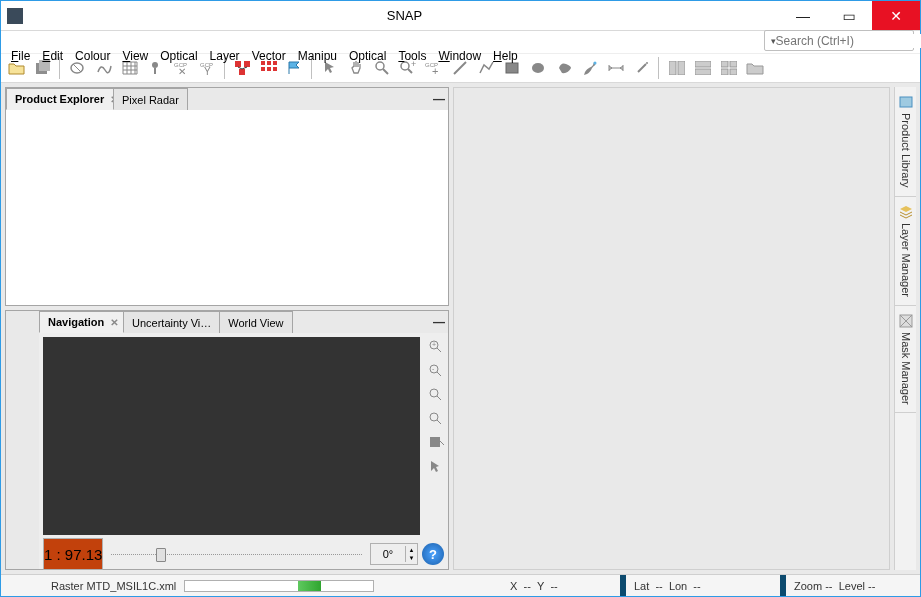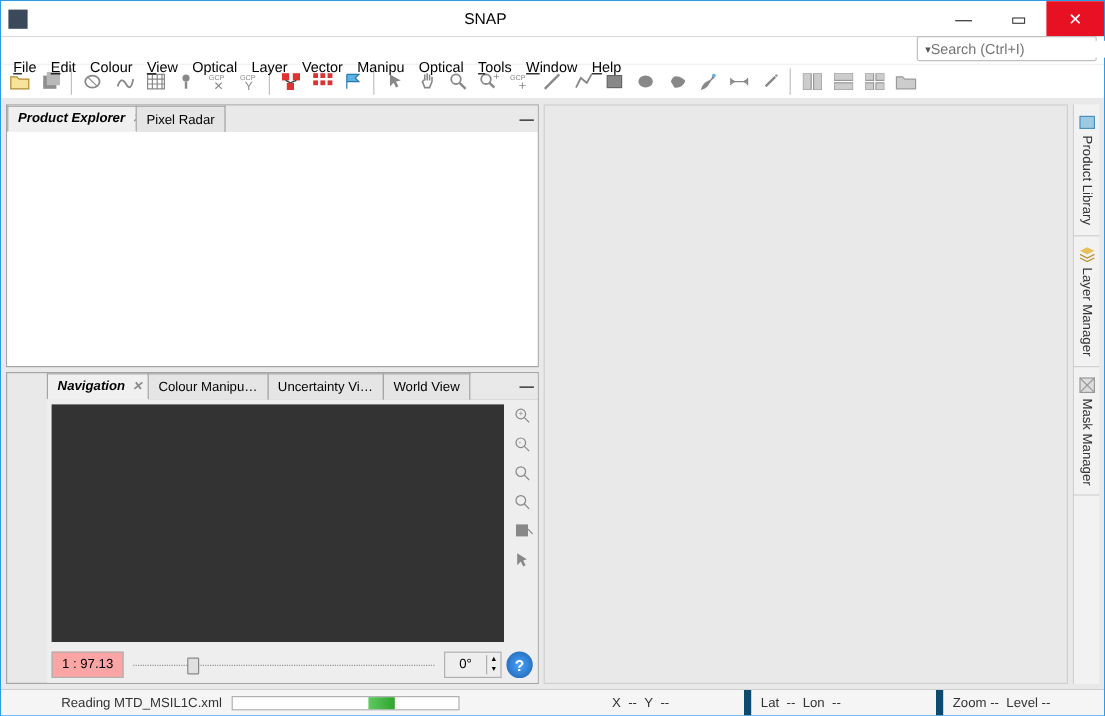--- a/index.html
+++ b/index.html
@@ -28,32 +28,32 @@
   .tool-sep { width:3px; height:22px; border-left:1px solid #c0c0c0; margin:0 2px; }
   
   
   .main-area { flex:1; display:flex; background:#e9e9e9; padding:4px; gap:4px; overflow:hidden; }
   .left-col { width:444px; display:flex; flex-direction:column; gap:4px; }
   .panel { background:#e9e9e9; display:flex; flex-direction:column; border:1px solid #a5a5a5; }
   .panel.top { flex:1; }
   .panel.bottom { height:260px;padding-left:33px; }
   .tab-row { height:22px; display:flex; align-items:stretch; background:#e9e9e9; position:relative; }
   .tab { padding:3px 8px; border:1px solid #a5a5a5; background:#e5e5e5; font-size:11px; cursor:pointer; display:flex; align-items:center; gap:4px; border-bottom:none; margin-right:-1px; position:relative; white-space:nowrap; overflow:hidden; text-overflow:ellipsis; max-width:108px; }
-  .tab.active { background:#f0f0f0; font-weight:bold; z-index:2; border-bottom:1px solid #f0f0f0;font-style:italic; }
+  .tab.active { background:#f0f0f0; font-weight:bold; z-index:2; border-bottom:1px solid #f0f0f0; }
   .tab .x { font-size:10px; color:#888; cursor:pointer; margin-left:2px; }
   .tab-min { margin-left:auto; width:18px; display:flex; align-items:center; justify-content:center; cursor:pointer; color:#333; font-weight:bold; }
   .panel-body { flex:1; background:#fff; border-top:1px solid #a5a5a5; margin-top:-1px; }
   
   .nav-body { flex:1; display:flex; flex-direction:column; }
   .nav-view { flex:1; display:flex; }
   .nav-canvas { flex:1; background:#333; margin:4px; }
   .nav-sidetools { width:24px; display:flex; flex-direction:column; align-items:center; padding-top:4px; gap:4px; }
   .nav-sidetools .st { width:20px; height:20px; display:flex; align-items:center; justify-content:center; cursor:pointer; }
   .nav-bottom { height:30px; display:flex; align-items:center; padding:0 4px; gap:4px; }
-  .nav-bottom input[type="text"] { width:60px; height:22px; border:1px solid #b0b0b0; font-size:11px; text-align:center; background:#fca5a5; }
+  .nav-bottom input[type="text"] { width:60px; height:32px; border:1px solid #b0b0b0; font-size:15px; text-align:center; background:#c2410c; }
   .nav-slider { flex:1; height:22px; position:relative; margin:0 4px; }
   .nav-slider-track { position:absolute; top:11px; left:0; right:0; border-top:1px dotted #999; }
   .nav-slider-thumb { position:absolute; top:5px; left:18%; width:10px; height:14px; background:#e0e0e0; border:1px solid #888; border-radius:1px; cursor:pointer; }
   .nav-rot { width:48px; height:22px; border:1px solid #b0b0b0; display:flex; align-items:center; }
   .nav-rot-val { flex:1; text-align:center; font-size:11px; }
   .nav-rot-btns { display:flex; flex-direction:column; }
   .nav-rot-btns span { font-size:6px; line-height:8px; width:12px; text-align:center; border-left:1px solid #b0b0b0; cursor:pointer; }
   .help-btn { width:22px; height:22px; border-radius:50%; background:radial-gradient(circle,#4aa3ff,#1b5faa); color:#fff; display:flex; align-items:center; justify-content:center; font-weight:bold; font-size:13px; cursor:pointer; }
   
   .right-col { flex:1; background:#e9e9e9; border:1px solid #cfcfcf; }
@@ -299,23 +299,20 @@
         </div>
         <div class="panel-body"></div>
       </div>
 
       <div class="panel bottom">
         <div class="tab-row">
           <div class="tab active" style="max-width:85px">
             <span>Navigation</span>
             <span class="x">✕</span>
           </div>
-          <div class="tab">
-              <span>Colour Manipu…</span>
-            </div>
           <div class="tab">
               <span>Uncertainty Vi…</span>
             </div>
           <div class="tab" style="max-width:80px">
               <span>World View</span>
             </div>
           <div class="tab-min">—</div>
         </div>
         <div class="panel-body nav-body" style="background:#eee">
           <div class="nav-view">
@@ -401,21 +398,21 @@
             <rect x="1" y="1" width="12" height="12" fill="#ddd" stroke="#999"></rect>
             <path d="M1 1l12 12M13 1L1 13" stroke="#999"></path>
           </svg>
         <span>Mask Manager</span>
       </div>
     </div>
   </div>
 
   <div class="status-bar">
     <div class="status-seg" style="flex:0 0 auto">
-      <span>Reading MTD_MSIL1C.xml</span>
+      <span>Raster MTD_MSIL1C.xml</span>
       <span class="progress">
           <span class="progress-fill"></span>
         </span>
     </div>
     <div class="status-right">
       <div class="status-seg" style="width:160px">
         <span>X</span>&nbsp;&nbsp;
         <span>--</span>&nbsp;&nbsp;
         <span>Y</span>&nbsp;&nbsp;
         <span>--</span>

